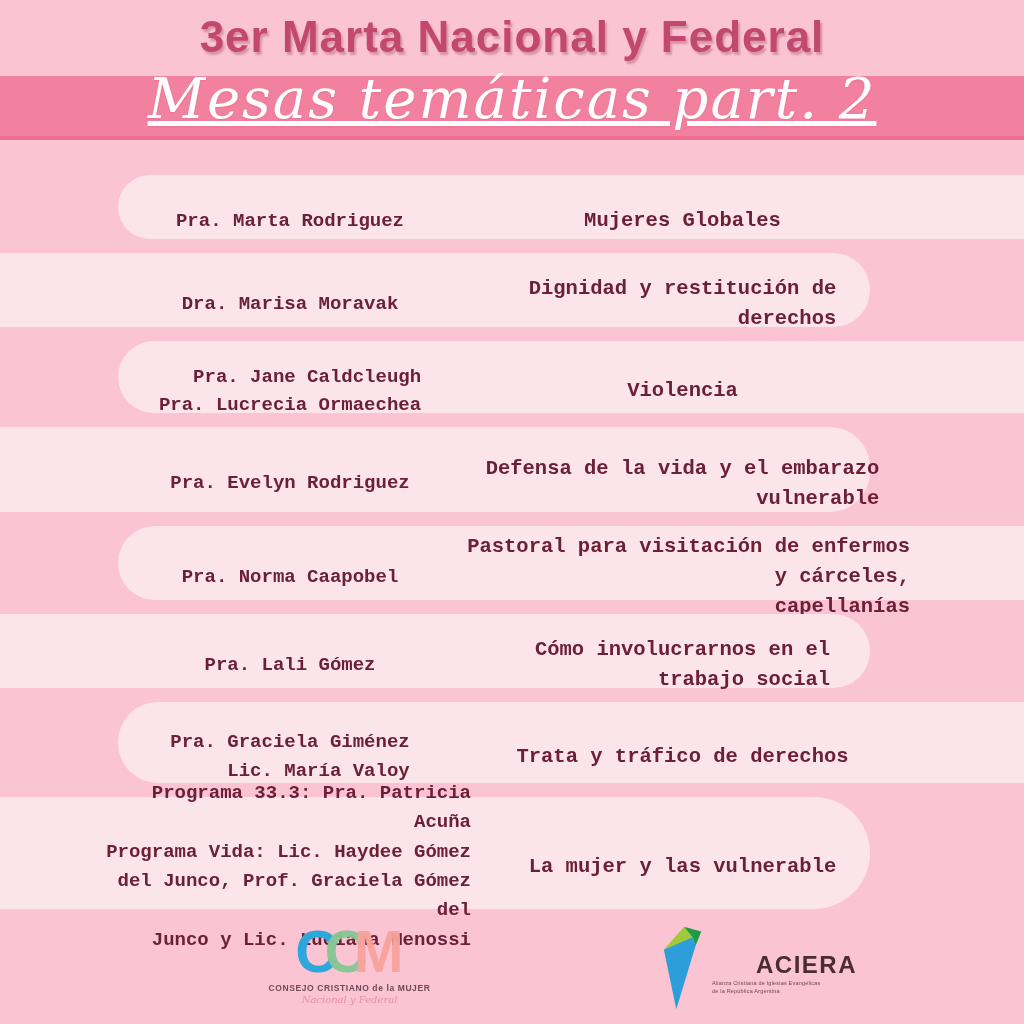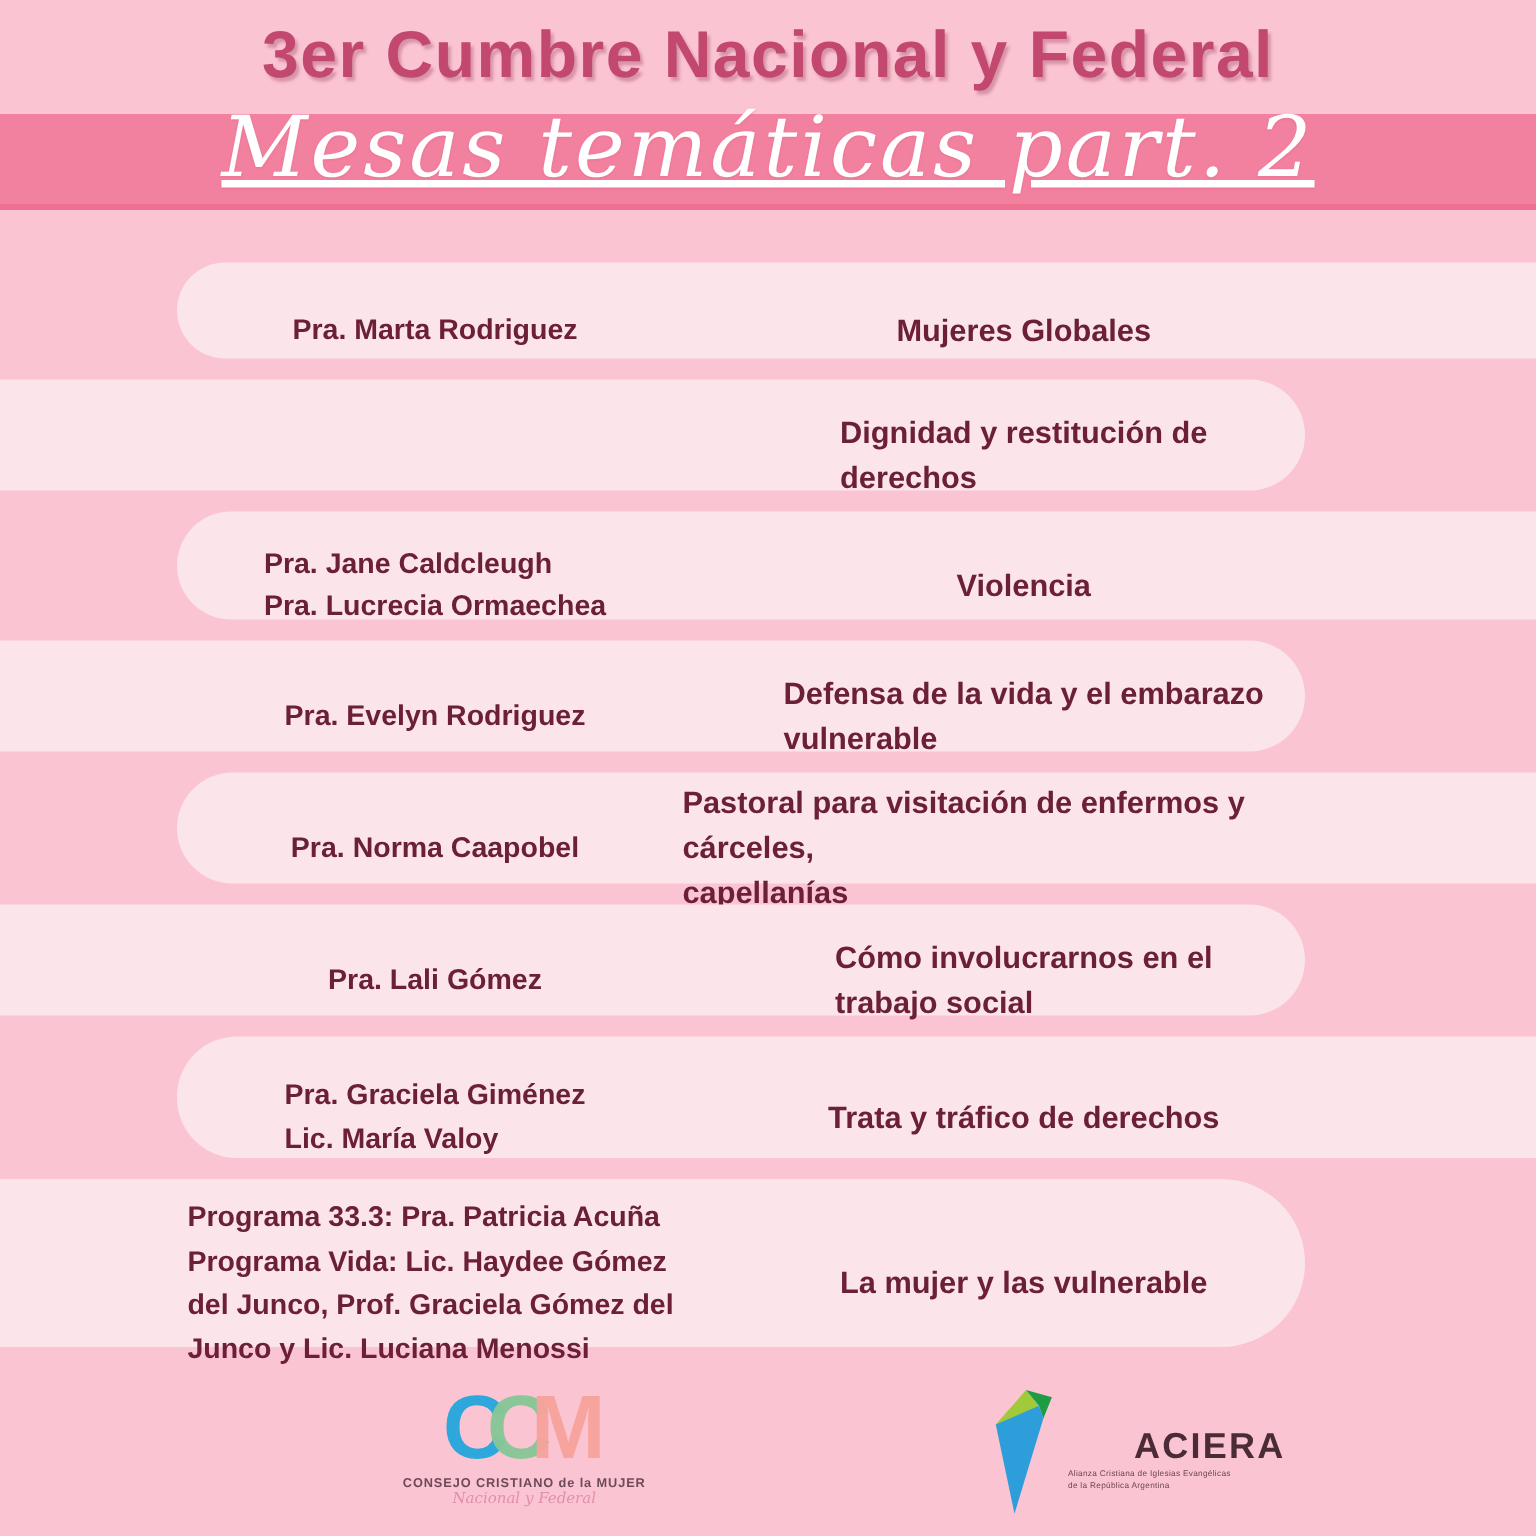--- a/index.html
+++ b/index.html
@@ -32,33 +32,33 @@
     text-shadow:0 1px 2px rgba(220,90,125,0.35);
     text-decoration:underline;
   }
 
   
   .rows{position:absolute;top:175px;left:0;right:0;display:flex;flex-direction:column;gap:14px;}
   .row{position:relative;width:100%;}
   .row:nth-child(1){height:64px;}
   .row:nth-child(2){height:74px;}
   .row:nth-child(3){height:72px;}
-  .row:nth-child(4){height:74px;padding-left:15px;}
+  .row:nth-child(4){height:85px;padding-left:15px;}
   .row:nth-child(5){height:74px;}
   .row:nth-child(6){height:74px;}
   .row:nth-child(7){height:81px;padding-left:36px;}
   .row:nth-child(8){height:112px;}
   .pill{position:absolute;top:0;bottom:0;background:var(--pill);}
   .row.left-cap .pill{left:118px;right:0;border-radius:40px 0 0 40px;}
   .row.right-cap .pill{left:0;right:154px;border-radius:0 40px 40px 0;}
   .row:nth-child(8) .pill{border-radius:0 56px 56px 0;}
 
   .speakers,.topic{
     position:absolute;top:0;bottom:0;display:flex;align-items:center;justify-content:center;
-    text-align:left;color:var(--rowtext);font-family:Liberation Sans, sans-serif;font-weight:bold;
+    text-align:right;color:var(--rowtext);font-family:Liberation Mono, monospace;font-weight:bold;
     white-space:pre-line;
     margin-top:28px;
   }
   .speakers{left:120px;width:340px;font-size:19px;line-height:1.5;}
   .topic{left:455px;width:455px;font-size:20.5px;line-height:1.45;}
   .row:nth-child(8) .speakers{left:103px;width:368px;line-height:1.55;}
 
   
   .footer{position:absolute;left:12px;right:0;top:915px;height:109px;}
   .ccm{position:absolute;left:245px;width:185px;text-align:center;top:8px;}
@@ -75,31 +75,32 @@
   .aciera-name{font-size:24px;font-weight:bold;color:#4A2B36;letter-spacing:1.5px;line-height:1;margin-left:44px;}
   .aciera-sub{font-size:5.5px;color:#6D4450;white-space:pre-line;line-height:1.5;margin-top:2px;letter-spacing:.2px;}
 </style>
 </head>
 <body>
 
 <div class="page">
 
   <div class="top-area"></div>
   <div class="band"></div>
-  <h1 class="main-title">3er Cumbre Nacional y Federal</h1>
+  <h1 class="main-title">3er Marta Nacional y Federal</h1>
   <div class="subtitle">Mesas temáticas part. 2</div>
 
   <div class="rows">
     <div class="row left-cap">
       <div class="pill"></div>
       <div class="speakers">Pra. Marta Rodriguez</div>
       <div class="topic">Mujeres Globales</div>
     </div>
     <div class="row right-cap">
       <div class="pill"></div>
+      <div class="speakers">Dra. Marisa Moravak</div>
       <div class="topic">Dignidad y restitución de
 derechos</div>
     </div>
     <div class="row left-cap">
       <div class="pill"></div>
       <div class="speakers">Pra. Jane Caldcleugh
 Pra. Lucrecia Ormaechea</div>
       <div class="topic">Violencia</div>
     </div>
     <div class="row right-cap">

